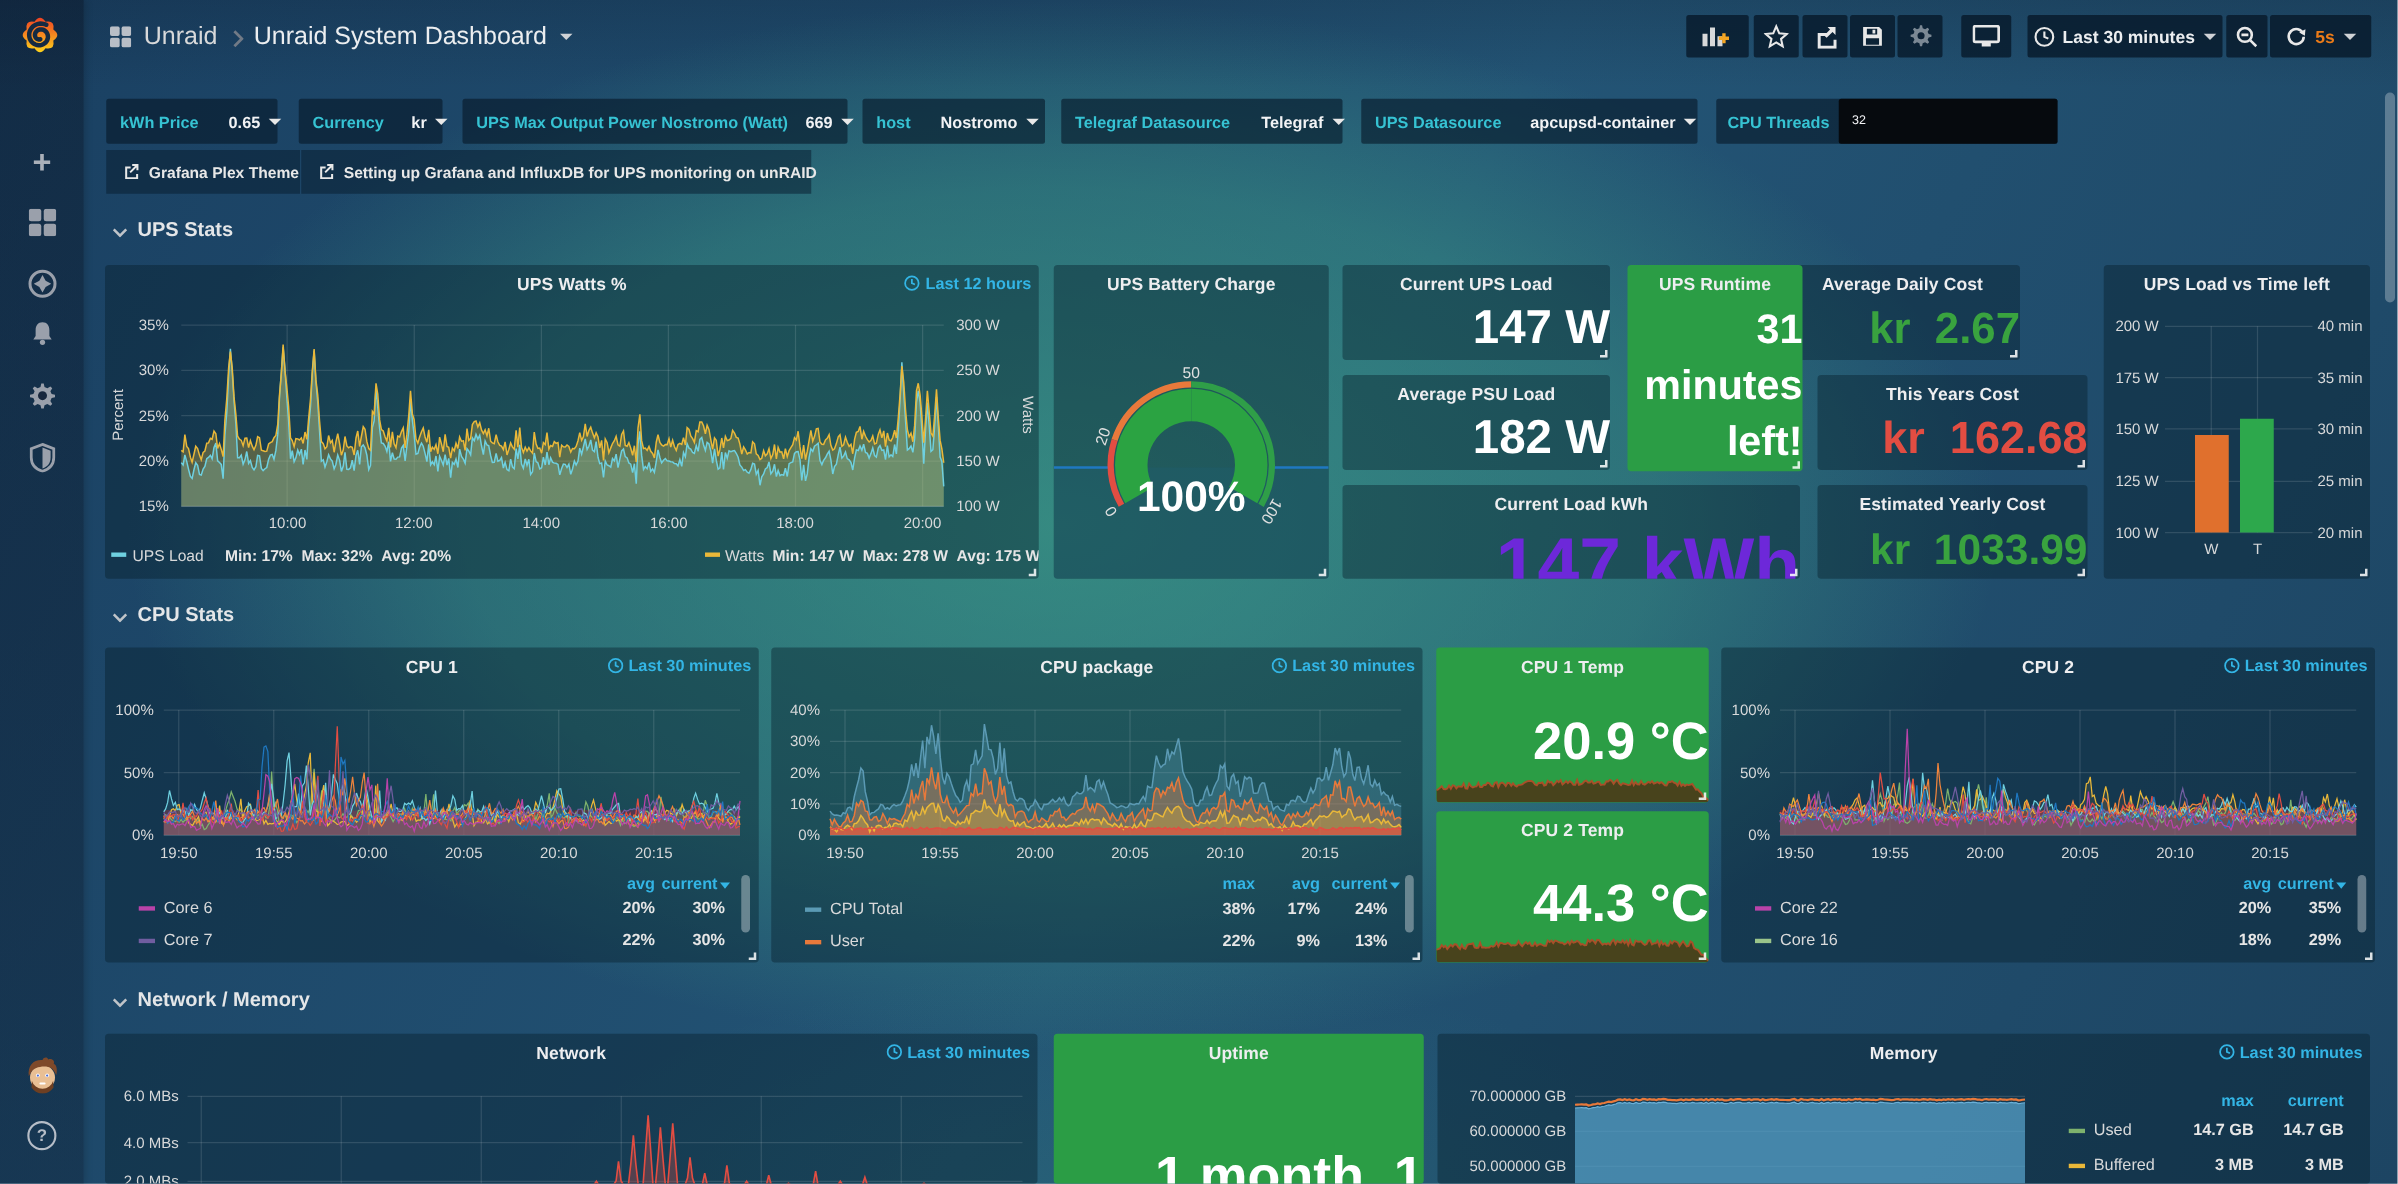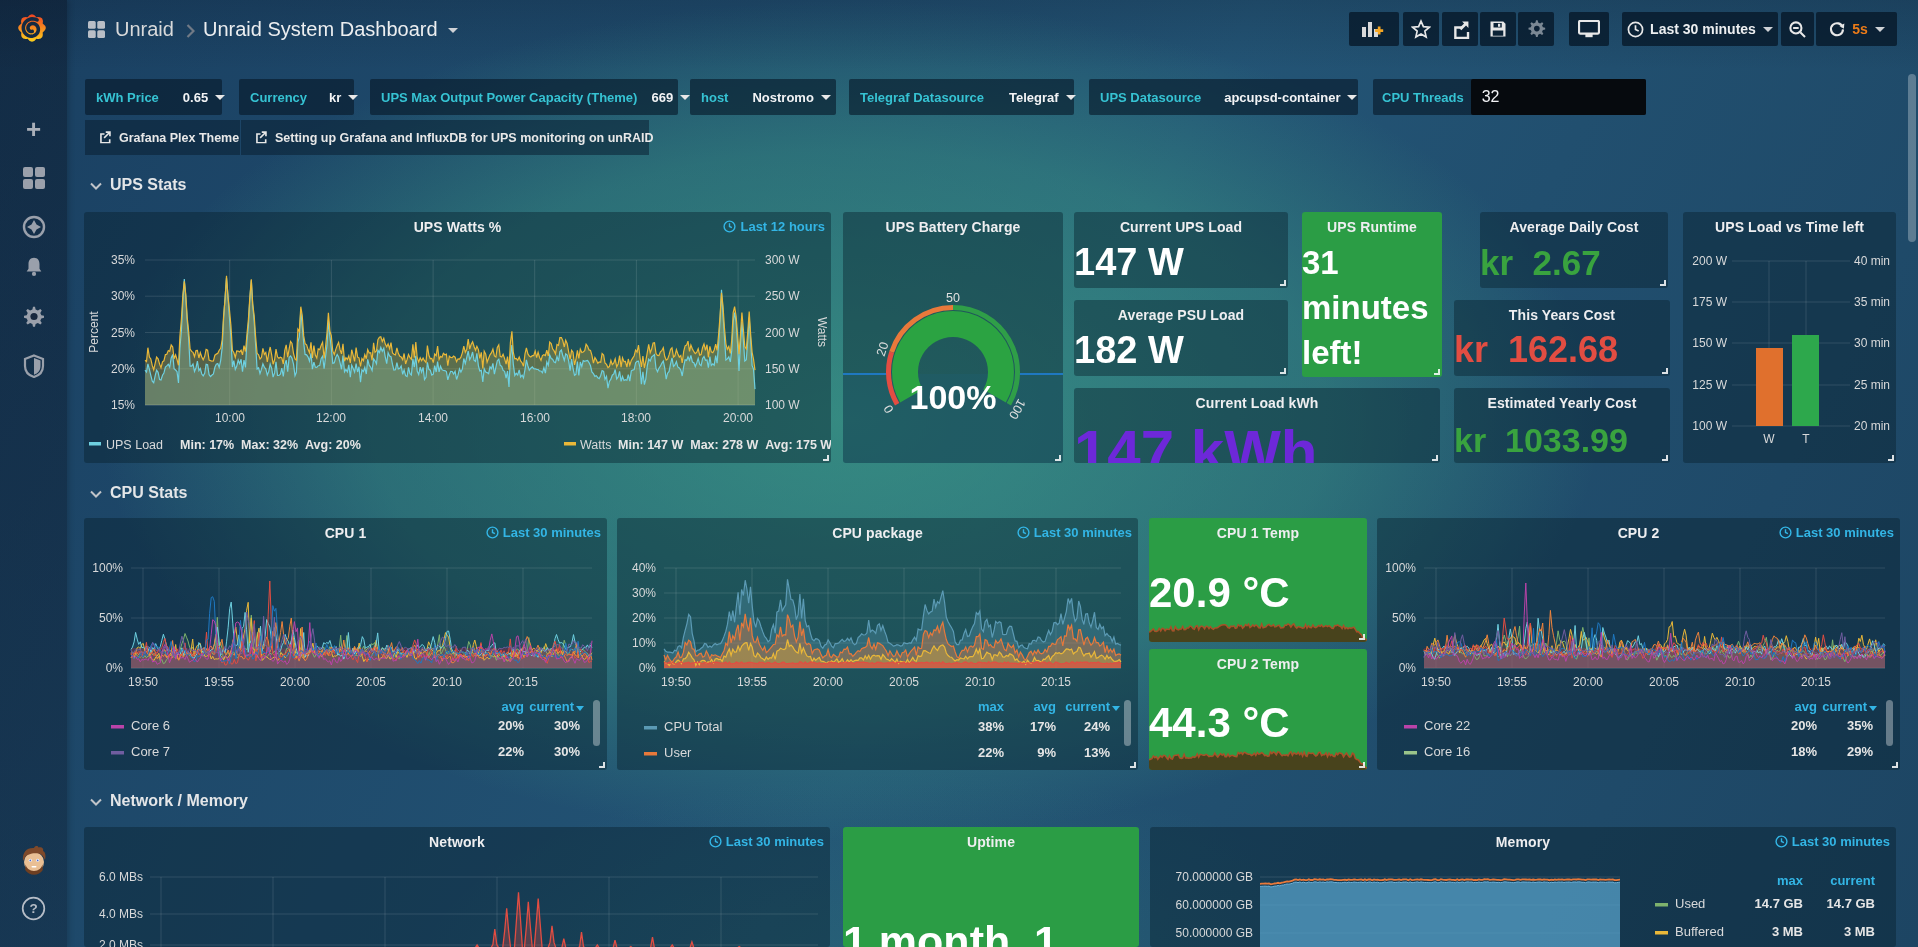--- a/index.html
+++ b/index.html
@@ -9,21 +9,21 @@
  radial-gradient(700px 300px at 900px 980px, rgba(70,185,142,0.15), rgba(70,185,142,0) 70%),
  linear-gradient(118deg,#1a4062 0%,#235475 52%,#1d4563 100%);
 color:#d8d9da;}
 .sidebar{position:absolute;left:0;top:0;width:67px;height:947px;background:linear-gradient(180deg,rgba(8,16,30,0.42),rgba(8,16,30,0.30));box-shadow:2px 0 6px rgba(0,0,0,0.18)}
 .sb-ic{position:absolute;left:0;width:67px;text-align:center;color:#9aa0ab}
 .panel{position:absolute;background:rgba(6,30,44,0.42);border-radius:3px;overflow:hidden}
 .panel .rsz{position:absolute;right:2px;bottom:2px;width:6px;height:6px;border-right:2px solid rgba(255,255,255,0.85);border-bottom:2px solid rgba(255,255,255,0.85)}
 .ptitle{position:absolute;top:7px;left:0;right:0;text-align:center;font-size:14px;font-weight:bold;color:#eeeef0;letter-spacing:0.1px}
 .ptime{position:absolute;top:7px;right:6px;font-size:13px;font-weight:bold;color:#33b5e5}
 .green{background:#2b9d45}
-.bigval{position:absolute;left:0;right:0;text-align:left;font-weight:bold;color:#fff}
+.bigval{position:absolute;left:0;right:0;text-align:right;font-weight:bold;color:#fff}
 .vlabel{color:#36c3d3;font-weight:bold;font-size:13px}
 .vbox{position:absolute;top:79px;height:36px;background:rgba(6,24,40,0.62);border-radius:2px;display:flex;align-items:center;white-space:nowrap}
 .lbox{position:absolute;top:120px;height:35px;background:rgba(10,31,50,0.55);display:flex;align-items:center;font-size:12.5px;font-weight:bold;color:#e8e8e8;white-space:nowrap}
 .lbox svg{flex-shrink:0}
 .navbtn{position:absolute;top:12px;height:34px;background:rgba(6,22,38,0.75);border-radius:2px;display:flex;align-items:center;justify-content:center}
 .sect{position:absolute;font-size:16px;font-weight:bold;color:#e4e6e8}
 .caret{display:inline-block;width:0;height:0;border-left:5px solid transparent;border-right:5px solid transparent;border-top:5px solid #cfd2d6;margin-left:7px}
 svg{position:absolute;left:0;top:0}
 svg text{font-family:"Liberation Sans",sans-serif}
 </style></head><body>
@@ -149,42 +149,42 @@
     <span class="vlabel" style="margin-left:11px">kWh Price</span>
     <span style="font-size:13px;font-weight:bold;color:#f2f3f5;margin-left:24px">0.65</span>
     <span class="caret" style="border-top-color:#e8e8e8"></span>
   </div>
 <div class="vbox" style="left:239px;width:115px">
     <span class="vlabel" style="margin-left:11px">Currency</span>
     <span style="font-size:13px;font-weight:bold;color:#f2f3f5;margin-left:22px">kr</span>
     <span class="caret" style="border-top-color:#e8e8e8"></span>
   </div>
 <div class="vbox" style="left:370px;width:308px">
-    <span class="vlabel" style="margin-left:11px">UPS Max Output Power Capacity (Theme)</span>
+    <span class="vlabel" style="margin-left:11px">UPS Max Output Power Nostromo (Watt)</span>
     <span style="font-size:13px;font-weight:bold;color:#f2f3f5;margin-left:14px">669</span>
     <span class="caret" style="border-top-color:#e8e8e8"></span>
   </div>
 <div class="vbox" style="left:690px;width:146px">
     <span class="vlabel" style="margin-left:11px">host</span>
     <span style="font-size:13px;font-weight:bold;color:#f2f3f5;margin-left:24px">Nostromo</span>
     <span class="caret" style="border-top-color:#e8e8e8"></span>
   </div>
 <div class="vbox" style="left:849px;width:225px">
     <span class="vlabel" style="margin-left:11px">Telegraf Datasource</span>
     <span style="font-size:13px;font-weight:bold;color:#f2f3f5;margin-left:25px">Telegraf</span>
     <span class="caret" style="border-top-color:#e8e8e8"></span>
   </div>
 <div class="vbox" style="left:1089px;width:269px">
     <span class="vlabel" style="margin-left:11px">UPS Datasource</span>
     <span style="font-size:13px;font-weight:bold;color:#f2f3f5;margin-left:23px">apcupsd-container</span>
     <span class="caret" style="border-top-color:#e8e8e8"></span>
   </div>
 <div class="vbox" style="left:1373px;width:273px">
     <span class="vlabel" style="margin-left:9px">CPU Threads</span>
-    <span style="display:inline-block;margin-left:7px;width:180px;height:36px;background:#060a0e;border-radius:2px;font-size:16px;color:#f2f3f5;line-height:36px;padding-left:11px">32</span>
+    <span style="display:inline-block;margin-left:7px;width:180px;height:36px;background:#060a0e;border-radius:2px;font-size:10px;color:#f2f3f5;line-height:36px;padding-left:11px">32</span>
   </div>
 <div class="lbox" style="left:85px;width:155px"><svg width="15" height="15" viewBox="0 0 24 24" fill="#e8e8e8" style="position:static;margin:0 7px 0 12px">
 <path d="M5 5 h7 v2.6 H7.6 V19 H19 v-4.4 h2.6 V21 H5 Z"></path>
 <path d="M14 2 h8 v8 h-2.6 V6.4 l-7.1 7.1 l-1.8 -1.8 l7.1 -7.1 H14 Z"></path>
     </svg>Grafana Plex Theme</div>
 <div class="lbox" style="left:241px;width:408px"><svg width="15" height="15" viewBox="0 0 24 24" fill="#e8e8e8" style="position:static;margin:0 7px 0 12px">
 <path d="M5 5 h7 v2.6 H7.6 V19 H19 v-4.4 h2.6 V21 H5 Z"></path>
 <path d="M14 2 h8 v8 h-2.6 V6.4 l-7.1 7.1 l-1.8 -1.8 l7.1 -7.1 H14 Z"></path>
     </svg>Setting up Grafana and InfluxDB for UPS monitoring on unRAID</div>
 <div class="sect" style="left:110px;top:176px">UPS Stats</div>
@@ -270,21 +270,21 @@
 <div class="panel" style="left:1074px;top:212px;width:214px;height:76px">
     <div class="ptitle">Current UPS Load</div>
     <div class="bigval" style="top:29px;font-size:38px;color:#fff;line-height:1.12">147 W</div>
     <div class="rsz"></div>
   </div>
 <div class="panel" style="left:1074px;top:300px;width:214px;height:76px">
     <div class="ptitle">Average PSU Load</div>
     <div class="bigval" style="top:29px;font-size:38px;color:#fff;line-height:1.12">182 W</div>
     <div class="rsz"></div>
   </div>
-<div class="panel" style="left:1480px;top:212px;width:188px;height:76px">
+<div class="panel" style="left:1428px;top:212px;width:188px;height:76px">
     <div class="ptitle">Average Daily Cost</div>
     <div class="bigval" style="top:31px;font-size:35px;color:#39a33f;line-height:1.12">kr&nbsp;&nbsp;2.67</div>
     <div class="rsz"></div>
   </div>
 <div class="panel" style="left:1454px;top:300px;width:216px;height:76px">
     <div class="ptitle">This Years Cost</div>
     <div class="bigval" style="top:30px;font-size:36px;color:#e24d42;line-height:1.12">kr&nbsp;&nbsp;162.68</div>
     <div class="rsz"></div>
   </div>
 <div class="panel" style="left:1074px;top:388px;width:366px;height:75px">

